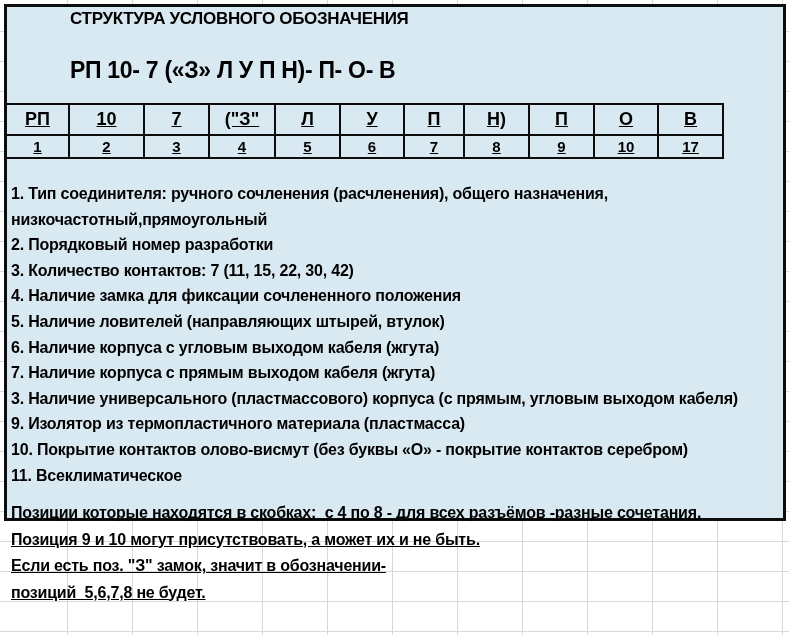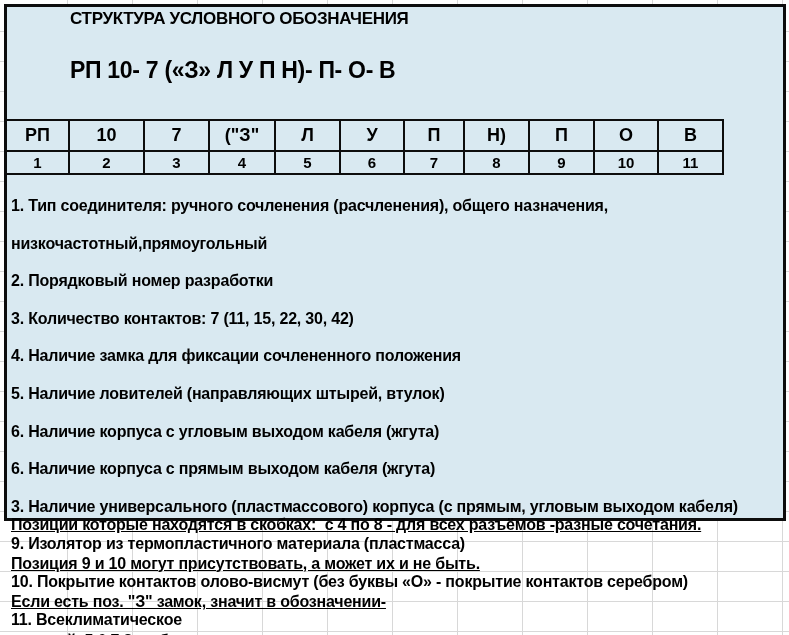--- a/index.html
+++ b/index.html
@@ -26,39 +26,39 @@
   }
   .page-title{
     position:absolute;left:63px;top:2px;
     font-size:17px;letter-spacing:-0.3px;white-space:pre;
   }
   .formula{
     position:absolute;left:63px;top:50px;
     font-size:23px;letter-spacing:-0.3px;white-space:pre;
   }
   table.designation{
-    position:absolute;left:-2px;top:112px;
-    border-collapse:collapse;table-layout:fixed;
+    position:absolute;left:-2px;top:96px;
+    border-collapse:collapse;table-layout:fixed;text-decoration:underline;
   }
   table.designation td{
     border:2px solid var(--border,#0d0d0d);
     text-align:center;vertical-align:middle;
     padding:0;overflow:hidden;white-space:pre;
   }
   tr.codes-row td{height:29px;font-size:18px;}
   tr.positions-row td{height:21px;font-size:15px;}
   .descriptions{
     position:absolute;left:4px;top:174px;
     font-size:16px;line-height:25.6px;letter-spacing:-0.2px;
   }
   .notes{
     position:absolute;left:4px;top:493px;
     font-size:16px;line-height:26.5px;letter-spacing:-0.2px;text-decoration:underline;
   }
-  .textline{white-space:pre;margin-top:12px;}
+  .textline{white-space:pre;}
 </style>
 </head>
 <body>
 
 <div class="gridlines"></div>
 
 <div class="panel">
 
   <div class="page-title">СТРУКТУРА УСЛОВНОГО ОБОЗНАЧЕНИЯ</div>
 
@@ -96,34 +96,34 @@
         <td>1</td>
         <td>2</td>
         <td>3</td>
         <td>4</td>
         <td>5</td>
         <td>6</td>
         <td>7</td>
         <td>8</td>
         <td>9</td>
         <td>10</td>
-        <td>11</td>
+        <td>17</td>
       </tr>
     </tbody>
   </table>
 
   <div class="descriptions">
     <div class="textline">1. Тип соединителя: ручного сочленения (расчленения), общего назначения,</div>
     <div class="textline">низкочастотный,прямоугольный</div>
     <div class="textline">2. Порядковый номер разработки</div>
     <div class="textline">3. Количество контактов: 7 (11, 15, 22, 30, 42)</div>
     <div class="textline">4. Наличие замка для фиксации сочлененного положения</div>
     <div class="textline">5. Наличие ловителей (направляющих штырей, втулок)</div>
     <div class="textline">6. Наличие корпуса с угловым выходом кабеля (жгута)</div>
-    <div class="textline">6. Наличие корпуса с прямым выходом кабеля (жгута)</div>
+    <div class="textline">7. Наличие корпуса с прямым выходом кабеля (жгута)</div>
     <div class="textline">3. Наличие универсального (пластмассового) корпуса (с прямым, угловым выходом кабеля)</div>
     <div class="textline">9. Изолятор из термопластичного материала (пластмасса)</div>
     <div class="textline">10. Покрытие контактов олово-висмут (без буквы «О» - покрытие контактов серебром)</div>
     <div class="textline">11. Всеклиматическое</div>
   </div>
 
   <div class="notes">
     <div class="textline">Позиции которые находятся в скобках:  с 4 по 8 - для всех разъёмов -разные сочетания.</div>
     <div class="textline">Позиция 9 и 10 могут присутствовать, а может их и не быть.</div>
     <div class="textline">Если есть поз. "З" замок, значит в обозначении-</div>

